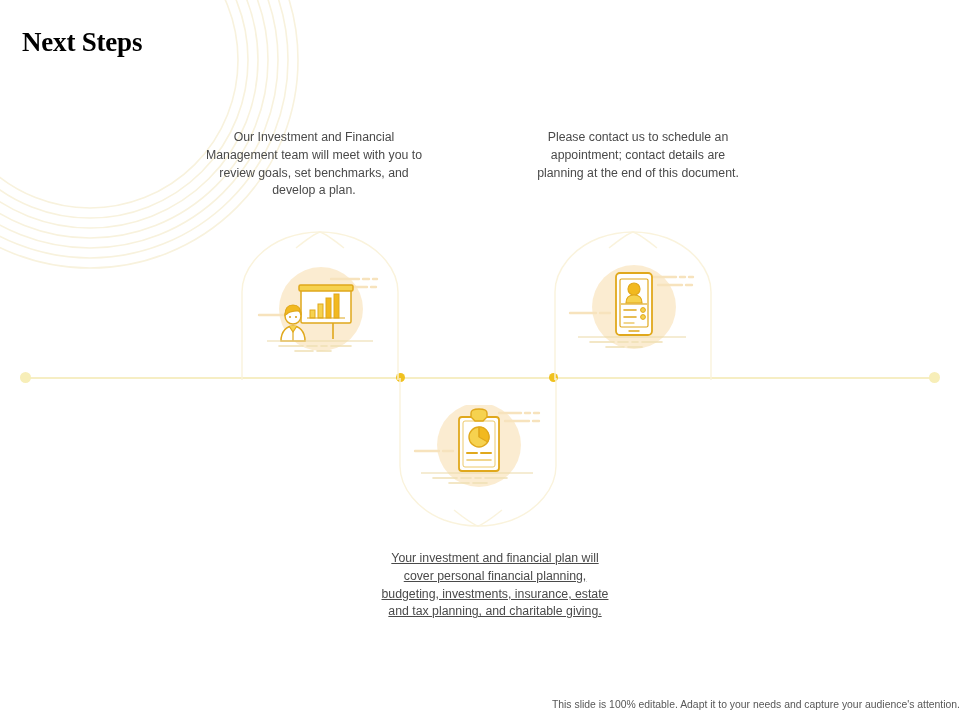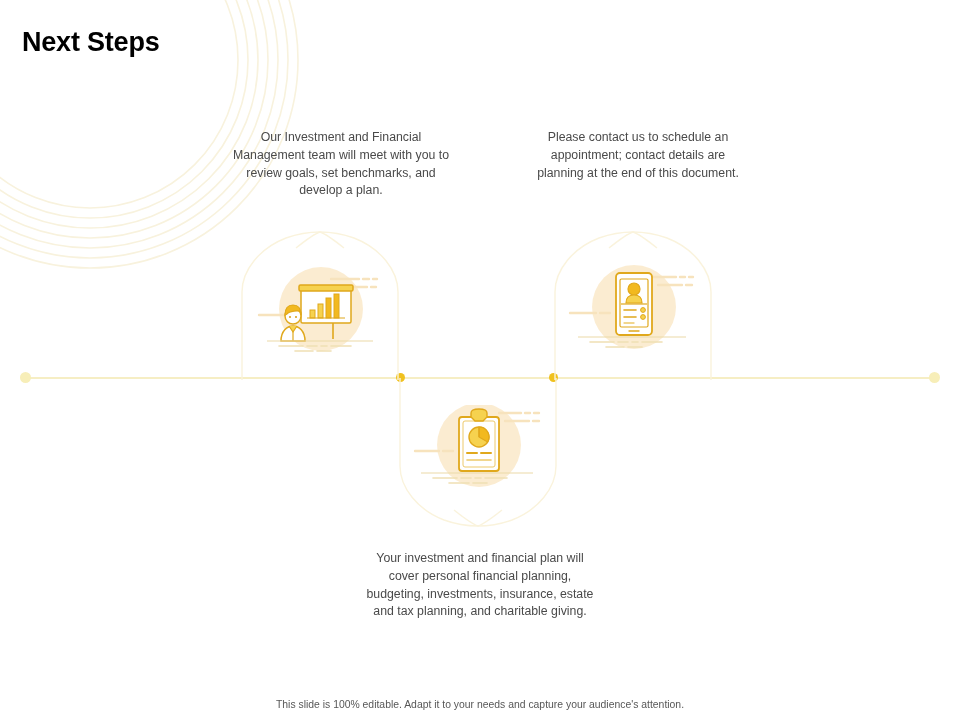--- a/index.html
+++ b/index.html
@@ -29,20 +29,21 @@
   
   .slide-title {
     position: absolute;
     left: 22px;
     top: 26px;
     font-size: 27px;
     font-weight: bold;
     color: #000000;
     letter-spacing: -0.2px;
     line-height: 1.2;
+    font-family: Liberation Serif, serif;
   }
 
   
   .timeline-line {
     position: absolute;
     left: 25px;
     top: 377px;
     width: 910px;
     height: 1.5px;
     background: #f6eec4;
@@ -89,31 +90,31 @@
   .art-3 { left: 413px; top: 405px; }
 
   
   .caption {
     position: absolute;
     text-align: center;
     font-size: 12.3px;
     line-height: 17.8px;
     color: #4a4a4a;
   }
-  .caption-1 { left: 230px; top: 129px; width: 222px; }
+  .caption-1 { left: 203px; top: 129px; width: 222px; }
   .caption-2 { left: 527px; top: 129px; width: 222px; }
-  .caption-3 { left: 366px; top: 550px; width: 228px; }
+  .caption-3 { left: 381px; top: 550px; width: 228px; text-decoration: underline; }
 
   
   .footer-note {
     position: absolute;
     left: 0;
     top: 699px;
     width: 960px;
-    text-align: center;
+    text-align: right;
     font-size: 10.4px;
     color: #575757;
   }
 </style>
 </head>
 <body>
 
 <div class="corner-arcs">
   <svg width="420" height="420" viewBox="0 0 420 420" aria-hidden="true">
     <g fill="none" stroke="#f8f2dd" stroke-width="1.6">

